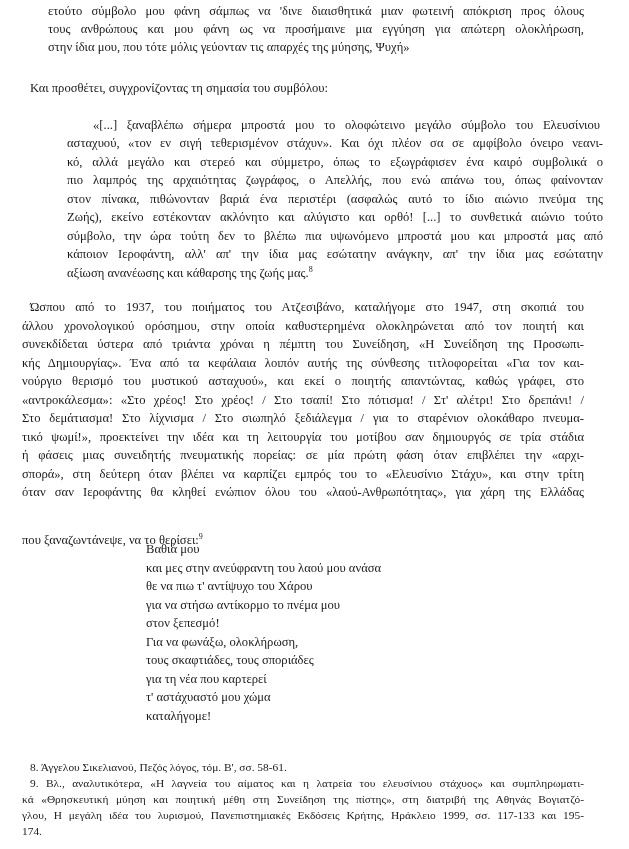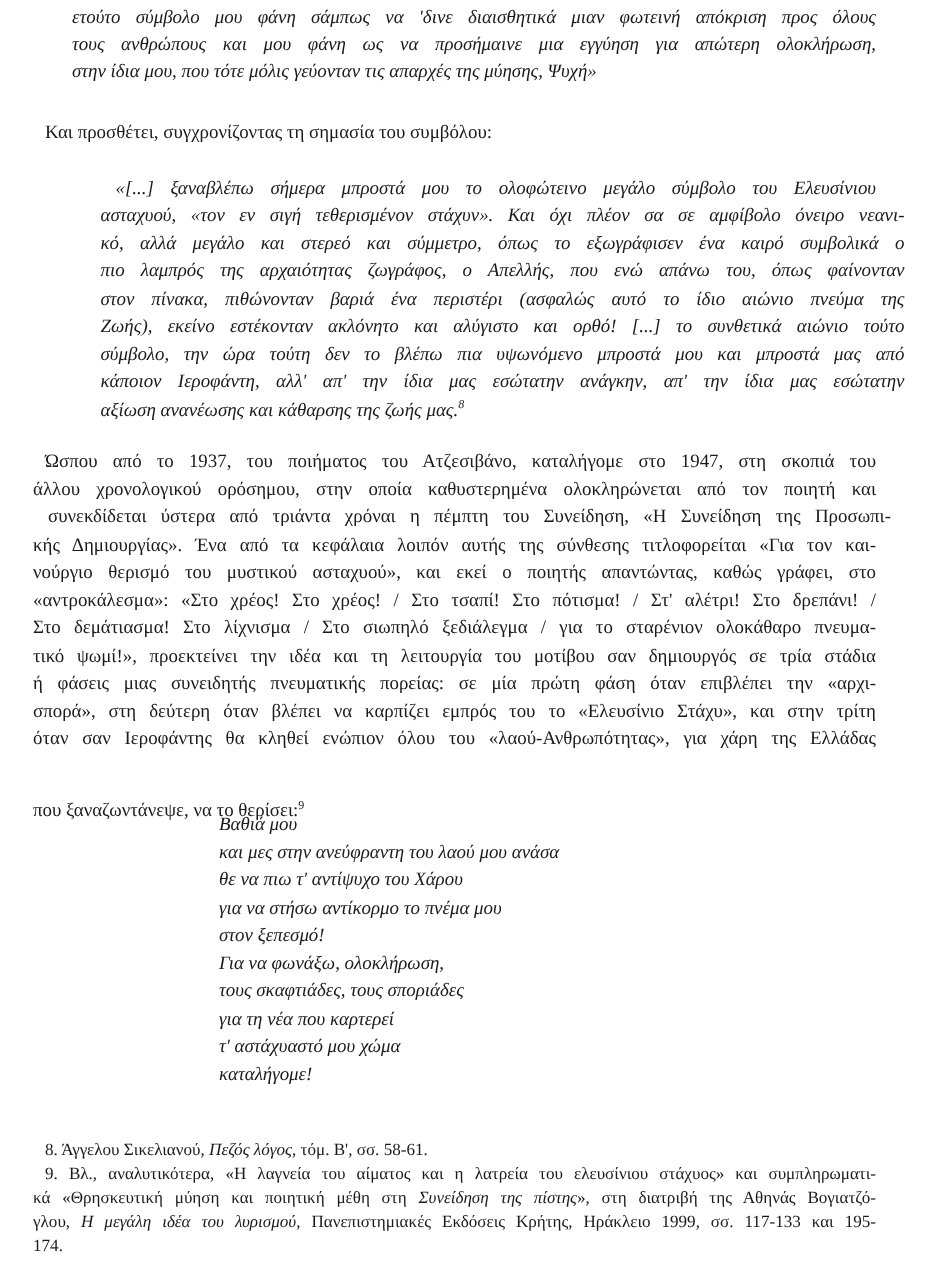--- a/index.html
+++ b/index.html
@@ -5,56 +5,56 @@
   html, body { margin: 0; padding: 0; background: #ffffff; }
   body {
     width: 629px; height: 849px; position: relative; overflow: hidden;
     font-family: "Liberation Serif", "DejaVu Serif", serif;
     color: #1a1a1a;
   }
   .line {
     position: absolute; white-space: nowrap;
     font-size: 12.6px; line-height: 18px;
   }
-  .it { font-style: italic; }
+  .it { }
   .just { text-align: justify; text-align-last: justify; }
   .quote-top { left: 48px; width: 536px; }
   .para { left: 22px; width: 562px; }
   .bq { left: 48px; width: 536px; margin-left: 19px; }
   .poem { left: 146px; }
   .fn { font-size: 11.4px; line-height: 15px; }
   sup { font-size: 8px; vertical-align: 5px; line-height: 0; }
 </style>
 </head>
 <body>
 
 <div>
   <div class="line it just quote-top" style="top:2px;">ετούτο σύμβολο μου φάνη σάμπως να 'δινε διαισθητικά μιαν φωτεινή απόκριση προς όλους</div>
   <div class="line it just quote-top" style="top:20px;">τους ανθρώπους και μου φάνη ως να προσήμαινε μια εγγύηση για απώτερη ολοκλήρωση,</div>
   <div class="line it quote-top" style="top:38px;">στην ίδια μου, που τότε μόλις γεύονταν τις απαρχές της μύησης, Ψυχή»</div>
 </div>
 
 <div class="line" style="left:30px; top:79px;">Και προσθέτει, συγχρονίζοντας τη σημασία του συμβόλου:</div>
 
 <div>
-  <div class="line it just" style="left:77px; width:507px; top:116px;">«[...] ξαναβλέπω σήμερα μπροστά μου το ολοφώτεινο μεγάλο σύμβολο του Ελευσίνιου</div>
+  <div class="line it just" style="left:93px; width:507px; top:116px;">«[...] ξαναβλέπω σήμερα μπροστά μου το ολοφώτεινο μεγάλο σύμβολο του Ελευσίνιου</div>
   <div class="line it just bq" style="top:134px;">ασταχυού, «τον εν σιγή τεθερισμένον στάχυν». Και όχι πλέον σα σε αμφίβολο όνειρο νεανι-</div>
   <div class="line it just bq" style="top:153px;">κό, αλλά μεγάλο και στερεό και σύμμετρο, όπως το εξωγράφισεν ένα καιρό συμβολικά ο</div>
   <div class="line it just bq" style="top:171px;">πιο λαμπρός της αρχαιότητας ζωγράφος, ο Απελλής, που ενώ απάνω του, όπως φαίνονταν</div>
   <div class="line it just bq" style="top:190px;">στον πίνακα, πιθώνονταν βαριά ένα περιστέρι (ασφαλώς αυτό το ίδιο αιώνιο πνεύμα της</div>
   <div class="line it just bq" style="top:208px;">Ζωής), εκείνο εστέκονταν ακλόνητο και αλύγιστο και ορθό! [...] το συνθετικά αιώνιο τούτο</div>
   <div class="line it just bq" style="top:227px;">σύμβολο, την ώρα τούτη δεν το βλέπω πια υψωνόμενο μπροστά μου και μπροστά μας από</div>
   <div class="line it just bq" style="top:245px;">κάποιον Ιεροφάντη, αλλ' απ' την ίδια μας εσώτατην ανάγκην, απ' την ίδια μας εσώτατην</div>
   <div class="line it bq" style="top:264px;"><span>αξίωση ανανέωσης και κάθαρσης της ζωής μας.</span><sup>8</sup></div>
 </div>
 
 <div>
   <div class="line just" style="left:30px; width:554px; top:298px;">Ώσπου από το 1937, του ποιήματος του Ατζεσιβάνο, καταλήγομε στο 1947, στη σκοπιά του</div>
   <div class="line just para" style="top:317px;">άλλου χρονολογικού ορόσημου, στην οποία καθυστερημένα ολοκληρώνεται από τον ποιητή και</div>
-  <div class="line just para" style="top:335px;margin-left:10px;">συνεκδίδεται ύστερα από τριάντα χρόναι η πέμπτη του Συνείδηση, «Η Συνείδηση της Προσωπι-</div>
+  <div class="line just para" style="top:335px;">συνεκδίδεται ύστερα από τριάντα χρόναι η πέμπτη του Συνείδηση, «Η Συνείδηση της Προσωπι-</div>
   <div class="line just para" style="top:354px;">κής Δημιουργίας». Ένα από τα κεφάλαια λοιπόν αυτής της σύνθεσης τιτλοφορείται «Για τον και-</div>
   <div class="line just para" style="top:372px;">νούργιο θερισμό του μυστικού ασταχυού», και εκεί ο ποιητής απαντώντας, καθώς γράφει, στο</div>
   <div class="line just para" style="top:391px;">«αντροκάλεσμα»: «Στο χρέος! Στο χρέος! / Στο τσαπί! Στο πότισμα! / Στ' αλέτρι! Στο δρεπάνι! /</div>
   <div class="line just para" style="top:409px;">Στο δεμάτιασμα! Στο λίχνισμα / Στο σιωπηλό ξεδιάλεγμα / για το σταρένιον ολοκάθαρο πνευμα-</div>
   <div class="line just para" style="top:428px;">τικό ψωμί!», προεκτείνει την ιδέα και τη λειτουργία του μοτίβου σαν δημιουργός σε τρία στάδια</div>
   <div class="line just para" style="top:446px;">ή φάσεις μιας συνειδητής πνευματικής πορείας: σε μία πρώτη φάση όταν επιβλέπει την «αρχι-</div>
   <div class="line just para" style="top:465px;">σπορά», στη δεύτερη όταν βλέπει να καρπίζει εμπρός του το «Ελευσίνιο Στάχυ», και στην τρίτη</div>
   <div class="line just para" style="top:483px;">όταν σαν Ιεροφάντης θα κληθεί ενώπιον όλου του «λαού-Ανθρωπότητας», για χάρη της Ελλάδας</div>
   <div class="line para" style="top:531px;"><span>που ξαναζωντάνεψε, να το θερίσει:</span><sup>9</sup></div>
 </div>

